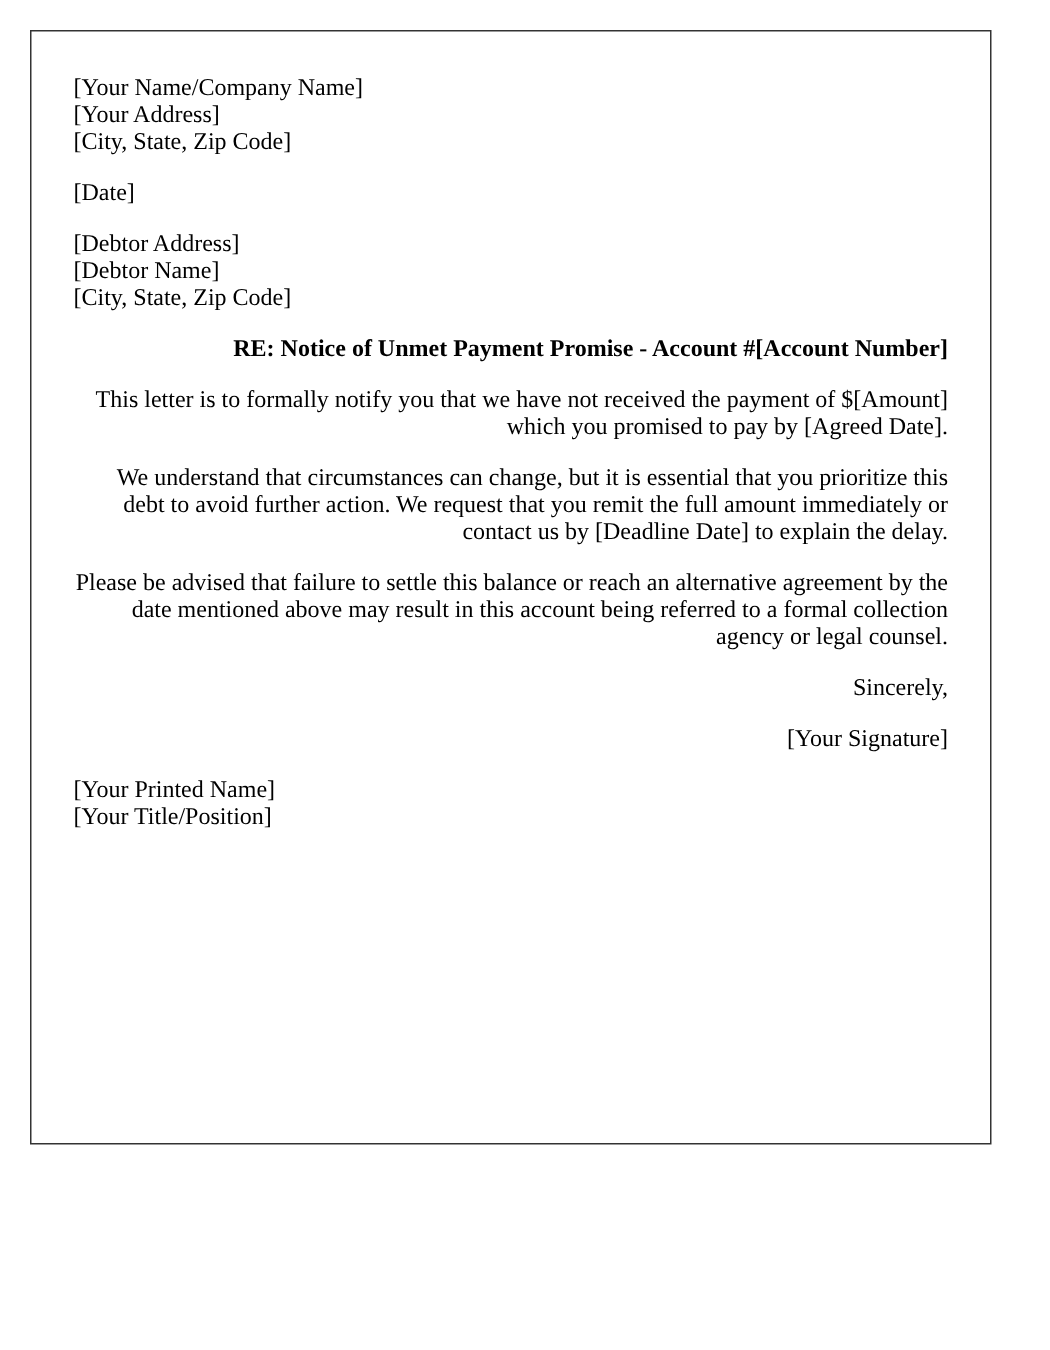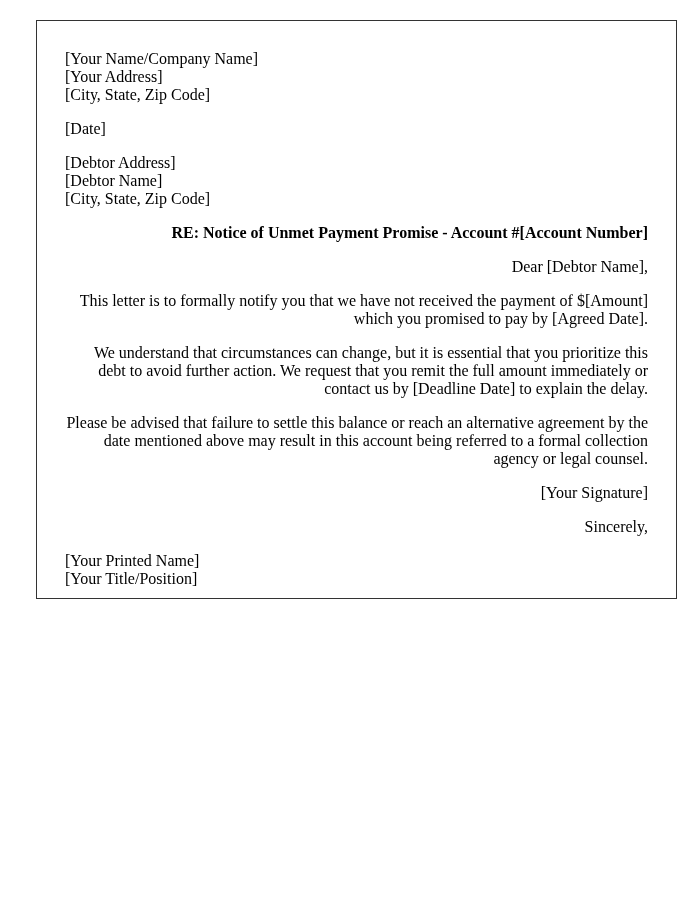--- a/index.html
+++ b/index.html
@@ -1,28 +1,27 @@
 <!DOCTYPE html>
 <html><head>
   <meta charset="utf-8">
   <style>
     html, body { margin: 0; padding: 0; background: #ffffff; }
     body { width: 700px; height: 900px; position: relative; overflow: hidden; }
     .letter {
       position: absolute;
       left: 20px; top: 20px;
-      width: 641px; height: 579px;
+      width: 641px; height: 743px;
       box-sizing: border-box;
       border: 1px solid #333333;
       padding: 29px 28px 0 28px;
       font-family: "Liberation Serif", "DejaVu Serif", serif;
       font-size: 16px;
       line-height: 18px;
       color: #000000;
-      margin-left: 16px;
     }
     .block { margin: 0 0 16px 0; }
     .line { display: block; }
     .subject { font-weight: bold; }
     p { margin: 0 0 16px 0; text-align: right; }
   </style>
 </head>
 <body>
 
 <div class="letter">
@@ -36,28 +35,27 @@
   <div class="block">[Date]</div>
 
   <div class="block">
     <span class="line">[Debtor Address]</span>
     <span class="line">[Debtor Name]</span>
     <span class="line">[City, State, Zip Code]</span>
   </div>
 
   <p class="subject">RE: Notice of Unmet Payment Promise - Account #[Account Number]</p>
 
-  <p>Dear [Debtor Name],</p>
 
   <p>This letter is to formally notify you that we have not received the payment of $[Amount] which you promised to pay by [Agreed Date].</p>
   <p>We understand that circumstances can change, but it is essential that you prioritize this debt to avoid further action. We request that you remit the full amount immediately or contact us by [Deadline Date] to explain the delay.</p>
   <p>Please be advised that failure to settle this balance or reach an alternative agreement by the date mentioned above may result in this account being referred to a formal collection agency or legal counsel.</p>
 
+  <p>Sincerely,</p>
+
   <p>[Your Signature]</p>
-
-  <p>Sincerely,</p>
 
   <div class="block">
     <span class="line">[Your Printed Name]</span>
     <span class="line">[Your Title/Position]</span>
   </div>
 
 </div>
 
 </body></html>

